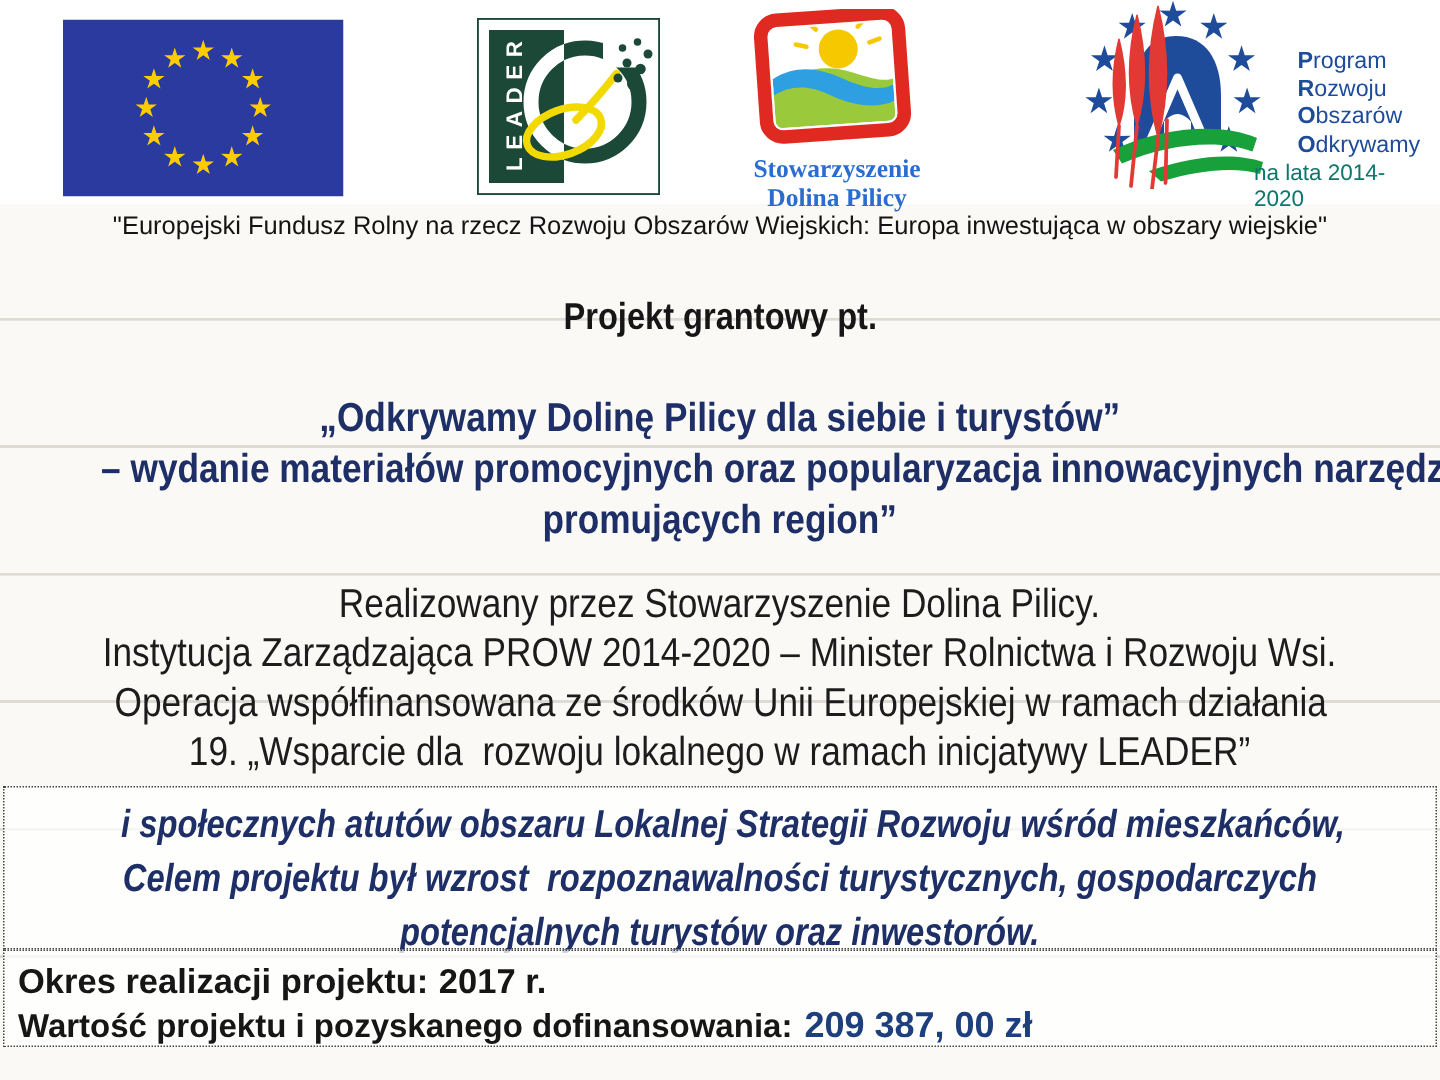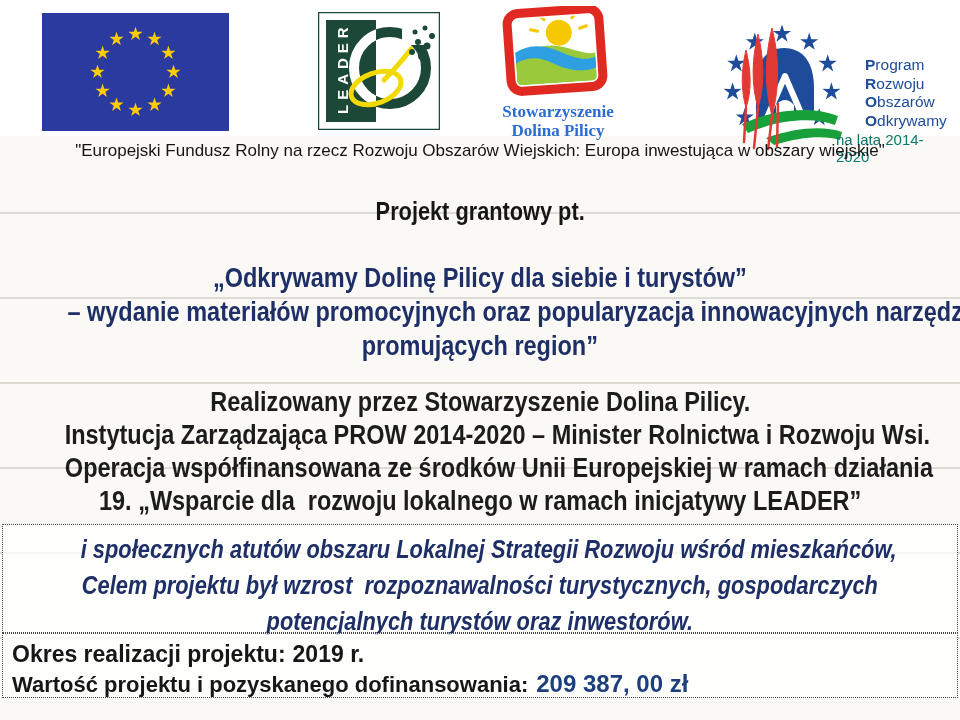--- a/index.html
+++ b/index.html
@@ -11,42 +11,42 @@
       rgba(150,140,125,0.28) 83px, rgba(150,140,125,0.28) 84.5px,
       transparent 85px);
     background-position:0 44px;
     font-family:"Liberation Sans", sans-serif;
   }
   .logo-row { position:absolute; top:0; left:0; right:0; height:136px; background:#ffffff; }
   .logo { position:absolute; }
   .logo-eu     { left:42px;  top:13px; }
   .logo-leader { left:318px; top:12px; }
   .logo-dolina { left:500px; top:6px; width:116px; text-align:center; }
-  .logo-prow   { left:718px; top:24px;  width:226px; height:126px; }
+  .logo-prow   { left:718px; top:0;  width:226px; height:126px; }
 
   .dolina-text { font-family:"Liberation Serif", serif; font-weight:bold; color:#2a6cd0;
                  font-size:17px; line-height:18px; margin-top:1px; }
 
   .prow-word { position:relative; font-size:15.5px; line-height:18.5px; color:#1e4c9a; }
   .prow-word::first-letter { font-weight:bold; }
   .prow-words { position:absolute; left:147px; top:32px; }
   .prow-subtitle { position:absolute; left:118px; top:107px; font-size:15px; color:#0f766e; }
 
   .caption { position:absolute; top:141px; left:0; right:0; text-align:center;
              font-size:17px; color:#141414; }
 
   .heading { position:absolute; top:197px; left:0; right:0; text-align:center;
              font-size:25px; font-weight:bold; color:#161616; }
 
   .title-block { position:absolute; top:261px; left:0; right:0; text-align:center;
                  color:#1d2f66; font-weight:bold; font-size:27px; }
   .title-block .ln { line-height:34px; }
 
   .details-block { position:absolute; top:386px; left:0; right:0; text-align:center;
-                   color:#1c1c1c; font-weight:bold; font-size:27px; }
+                   color:#1c1c1c; font-weight:normal; font-size:27px; }
   .details-block .ln { line-height:33px; }
 
   .cond { display:inline-block; white-space:pre; transform:scaleX(0.87); transform-origin:50% 50%; }
 
   .goal-box { position:absolute; top:524px; left:2px; right:2px; height:101px;
               border:1px dotted #454545; background:rgba(255,255,255,0.72);
               text-align:center; color:#1d2f66; font-weight:bold; font-style:italic;
               font-size:26px; padding-top:6px; }
   .goal-box .ln { line-height:36px; }
   .goal-box .cond { transform:scaleX(0.84); }
@@ -207,20 +207,20 @@
   </div>
 
   <div class="goal-box">
     <div class="ln"><span class="cond">i społecznych atutów obszaru Lokalnej Strategii Rozwoju wśród mieszkańców,</span></div>
     <div class="ln"><span class="cond">Celem projektu był wzrost  rozpoznawalności turystycznych, gospodarczych</span></div>
     <div class="ln"><span class="cond">potencjalnych turystów oraz inwestorów.</span></div>
   </div>
 
   <div class="info-box">
     <div class="info-line1">
-      <span>Okres realizacji projektu:</span><span class="info-value">2019 r.</span>
+      <span>Okres realizacji projektu:</span><span class="info-value">2017 r.</span>
     </div>
     <div class="info-line2">
       <span>Wartość projektu i pozyskanego dofinansowania:</span><span class="info-amount">209 387, 00 zł</span>
     </div>
   </div>
 
 </div>
 
 </body></html>

